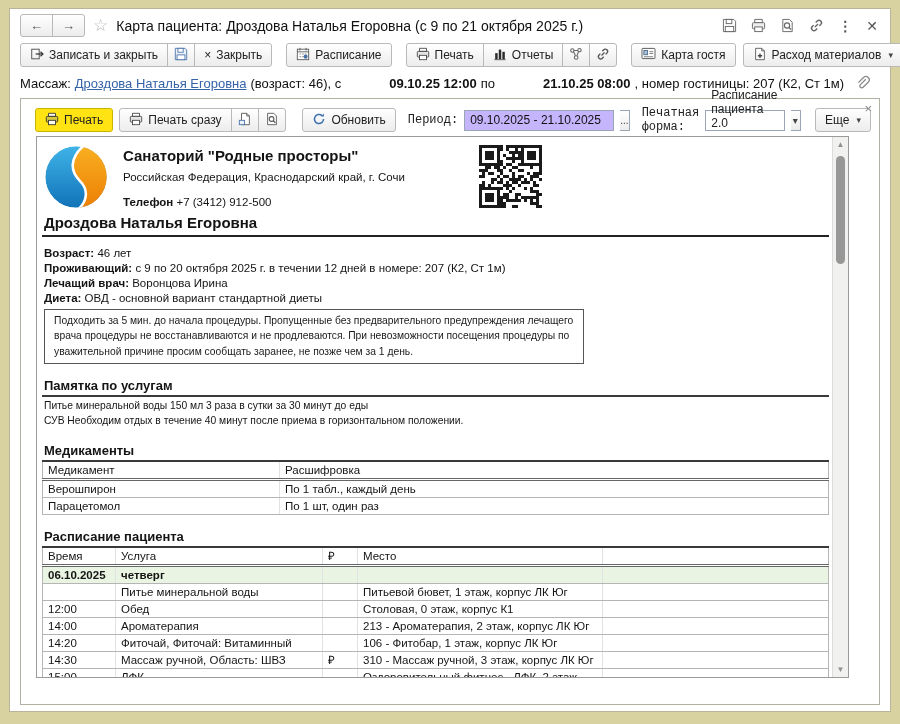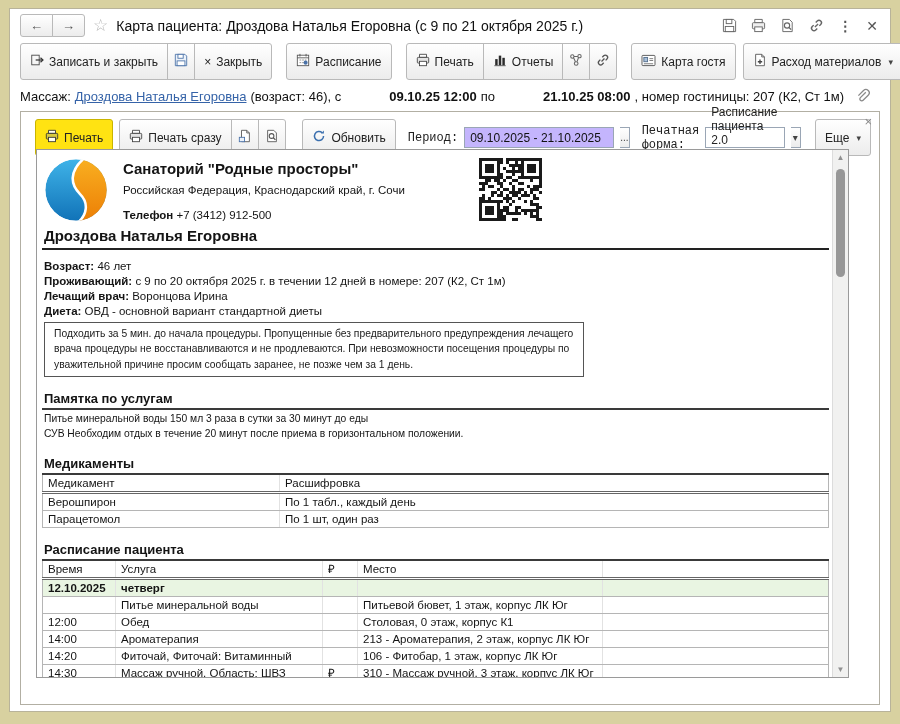--- a/index.html
+++ b/index.html
@@ -16,21 +16,21 @@
   .navbtn:last-child{border-radius:0 3px 3px 0;margin-left:-1px;}
   .star{color:#b9b9b9;font-size:17px;line-height:1;}
   .wtitle{font-size:14px;color:#111;white-space:nowrap;}
   .wicons{margin-left:auto;display:flex;align-items:center;gap:14px;color:#555;}
   .wicons .wi{cursor:pointer;display:flex;align-items:center;}
   .kebab{font-size:14px;color:#555;font-weight:bold;}
   .xclose{font-size:14px;color:#555;}
 
   
   .toolbar{display:flex;align-items:center;padding:4px 12px 5px 10px;gap:7px;}
-  .btn{height:37px;box-sizing:border-box;display:inline-flex;align-items:center;gap:5px;padding:0 9px;
+  .btn{height:24px;box-sizing:border-box;display:inline-flex;align-items:center;gap:5px;padding:0 9px;
     background:linear-gradient(#ffffff,#ececec);border:1px solid #b9b9b9;border-radius:3px;
     font-size:12px;color:#222;cursor:pointer;white-space:nowrap;}
   .btn .caret{font-size:9px;color:#444;margin-left:2px;}
   .group{display:flex;}
   .group .btn{border-radius:0;margin-left:-1px;}
   .group .btn:first-child{border-radius:3px 0 0 3px;margin-left:0;}
   .group .btn:last-child{border-radius:0 3px 3px 0;}
   .iconbtn{padding:0 6px;}
   .sp1{width:6px;} .sp2{width:12px;}
 
@@ -611,21 +611,21 @@
           <div><b>Проживающий:</b> <span>с 9 по 20 октября 2025 г. в течении 12 дней в номере: 207 (К2, Ст 1м)</span></div>
           <div><b>Лечащий врач:</b> <span>Воронцова Ирина</span></div>
           <div><b>Диета:</b> <span>ОВД - основной вариант стандартной диеты</span></div>
         </div>
 
         <div class="notice">Подходить за 5 мин. до начала процедуры. Пропущенные без предварительного предупреждения лечащего врача процедуры не восстанавливаются и не продлеваются. При невозможности посещения процедуры по уважительной причине просим сообщать заранее, не позже чем за 1 день.</div>
 
         <div class="sec">Памятка по услугам</div>
         <div class="small-lines">
           <div>Питье минеральной воды 150 мл 3 раза в сутки за 30 минут до еды</div>
-          <div>СУВ Необходим отдых в течение 20 минут после приема в горизонтальном положении.</div>
+          <div>СУВ Необходим отдых в течение 40 минут после приема в горизонтальном положении.</div>
         </div>
 
         <div class="sec">Медикаменты</div>
         <table class="doct">
           <tbody>
                 <tr>
             <th class="m-name">Медикамент</th>
             <th>Расшифровка</th>
           </tr>
           <tr>
@@ -643,21 +643,21 @@
         <table class="doct">
           <tbody>
                 <tr>
             <th class="c-time">Время</th>
             <th class="c-serv">Услуга</th>
             <th class="c-rub">₽</th>
             <th class="c-place">Место</th>
             <th></th>
           </tr>
           <tr class="drow">
-            <td>12.10.2025</td>
+            <td>06.10.2025</td>
             <td>четверг</td>
             <td></td>
                   <td></td>
                   <td></td>
           </tr>
           <tr>
             <td></td>
             <td>Питье минеральной воды</td>
             <td></td>
             <td>Питьевой бювет, 1 этаж, корпус ЛК Юг</td>

